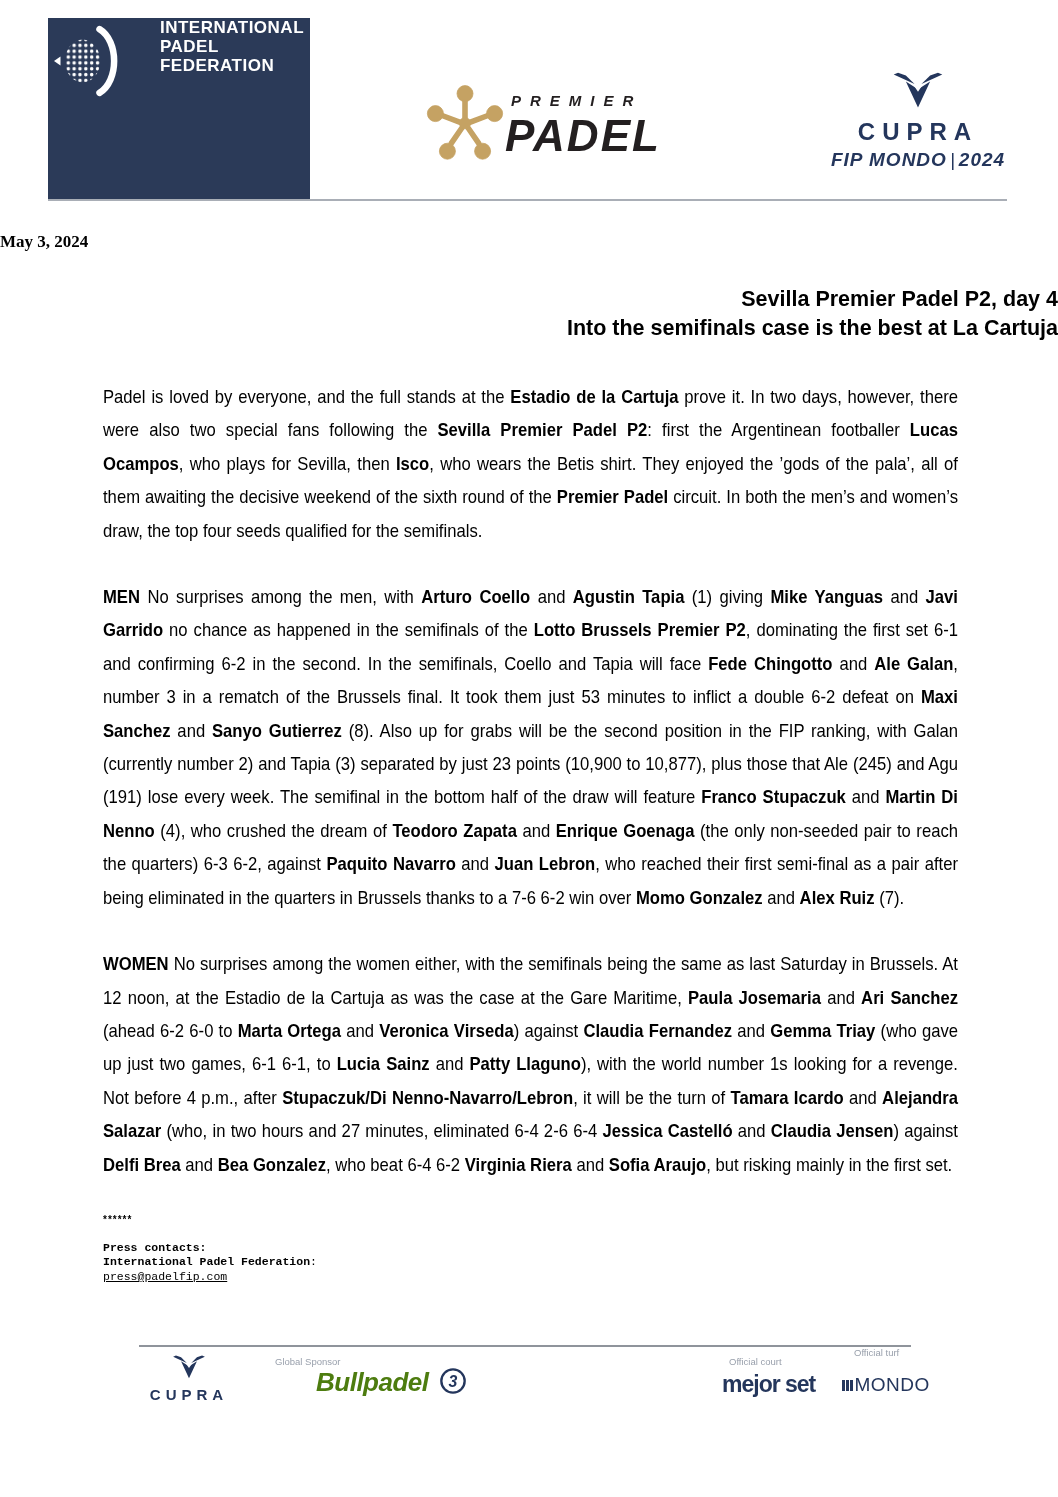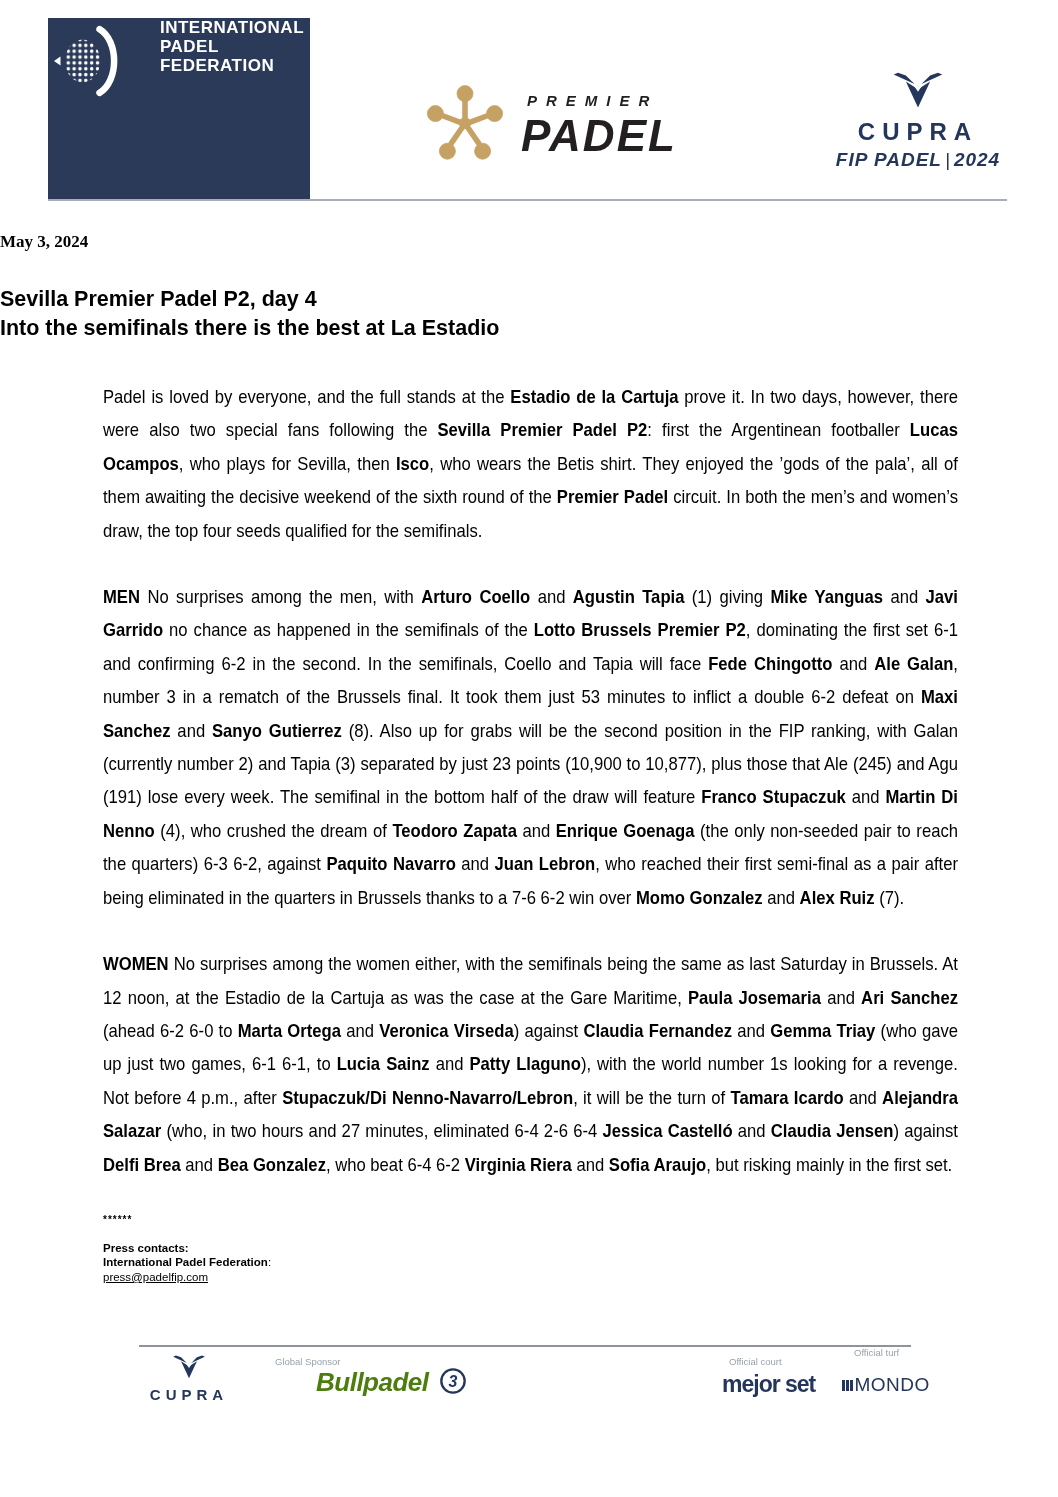--- a/index.html
+++ b/index.html
@@ -8,44 +8,44 @@
   .page { position:relative; width:1058px; height:1497px; margin:0 auto; background:#fff; overflow:hidden; }
 
   
   .header { position:relative; height:200px; }
   .header-rule { position:absolute; left:48px; top:199px; width:959px; height:2px; background:#a9aeb6; }
 
   .ipf-box { position:absolute; left:48px; top:18px; width:262px; height:182px;
              background:#2b3a58; display:flex; align-items:flex-start; justify-content:center; gap:28px; }
   .ipf-text { color:#fff; font-weight:bold; font-size:17px; line-height:19px; letter-spacing:.5px; }
 
-  .premier { position:absolute; left:425px; top:82px; display:flex; align-items:center; gap:16px; }
+  .premier { position:absolute; left:425px; top:82px; display:flex; align-items:center; }
   .premier-words { color:#231f20; }
   .premier-top { font-size:15px; font-weight:bold; letter-spacing:9px; font-style:italic; margin-left:6px; }
   .premier-bottom { font-size:44px; font-weight:900; font-style:italic; letter-spacing:2px; margin-top:2px; }
 
   .cupra-block { position:absolute; right:50px; top:72px; width:180px; text-align:center; color:#24365c; }
   .cupra-word { font-weight:bold; font-size:24px; letter-spacing:7px; margin-top:4px; }
   .cupra-sub { font-style:italic; font-weight:bold; font-size:19px; letter-spacing:1px; margin-top:3px; white-space:nowrap; }
   .cupra-sub .bar { font-weight:normal; padding:0 3px; color:#24365c; }
 
   
   .date-line { margin:32px 100px 0 0; text-align:left;
                font-family:"Liberation Serif", serif; font-weight:bold; font-size:17px; }
-  .title { margin-top:33px; text-align:left; font-weight:bold; font-size:21.5px; line-height:29px; }
+  .title { margin-top:33px; text-align:right; font-weight:bold; font-size:21.5px; line-height:29px; }
 
   
   .article { margin:37px 0 0 103px; width:976px; transform:scaleX(0.876); transform-origin:0 0;
              font-size:19px; line-height:33.4px; text-align:justify; }
   .article p { margin-bottom:33px; }
   .article b { font-weight:bold; }
 
   
   .stars { margin:0 0 16px 103px; font-size:10px; font-weight:bold; letter-spacing:1px; }
-  .press { margin:0 0 0 103px; font-size:11.5px; line-height:14.5px; }
+  .press { margin:0 0 0 103px; font-size:11.5px; line-height:14.5px;font-family:Liberation Mono, monospace; }
   .press .b { font-weight:bold; }
   .press a { color:#000; text-decoration:underline; cursor:pointer; }
 
   
   .sponsors { position:absolute; left:0; top:1345px; width:1058px; height:130px; }
   .sponsors .rule { position:absolute; left:139px; top:0; width:772px; height:2px; background:#8f949b; }
   .sp-label { position:absolute; font-size:9.5px; color:#99a0ac; white-space:nowrap; }
   .cupra-small { position:absolute; left:141px; top:10px; width:96px; text-align:center; color:#24365c; }
   .cupra-small .word { font-weight:bold; font-size:15px; letter-spacing:5px; margin-top:2px; }
   .bullpadel { position:absolute; left:316px; top:22px; display:flex; align-items:flex-start; gap:10px; color:#4d7c0f; }
@@ -115,32 +115,32 @@
           <g fill="#24365c">
             <polygon points="2,2 26,13 16,3 7,0"></polygon>
             <polygon points="58,2 34,13 44,3 53,0"></polygon>
             <polygon points="16,10 30,40 44,10 30,19"></polygon>
             <polygon points="30,22 24,13 36,13" fill="#fff"></polygon>
           </g>
         </svg>
       </span>
       <div class="cupra-word">CUPRA</div>
       <div class="cupra-sub">
-        <span>FIP PADEL</span><span class="bar">|</span><span>2024</span>
+        <span>FIP MONDO</span><span class="bar">|</span><span>2024</span>
       </div>
     </div>
 
     <div class="header-rule"></div>
   </div>
 
   <div class="date-line">May 3, 2024</div>
 
   <h1 class="title">
     <div>Sevilla Premier Padel P2, day 4</div>
-    <div>Into the semifinals there is the best at La Estadio</div>
+    <div>Into the semifinals case is the best at La Cartuja</div>
   </h1>
 
   <div class="article">
     <p><span>Padel is loved by everyone, and the full stands at the </span><b>Estadio de la Cartuja</b><span> prove it. In two days, however, there were also two special fans following the </span><b>Sevilla Premier Padel P2</b><span>: first the Argentinean footballer </span><b>Lucas Ocampos</b><span>, who plays for Sevilla, then </span><b>Isco</b><span>, who wears the Betis shirt. They enjoyed the ’gods of the pala’, all of them awaiting the decisive weekend of the sixth round of the </span><b>Premier Padel</b><span> circuit. In both the men’s and women’s draw, the top four seeds qualified for the semifinals.</span></p>
     <p><b>MEN</b><span> No surprises among the men, with </span><b>Arturo Coello</b><span> and </span><b>Agustin Tapia</b><span> (1) giving </span><b>Mike Yanguas</b><span> and </span><b>Javi Garrido</b><span> no chance as happened in the semifinals of the </span><b>Lotto Brussels Premier P2</b><span>, dominating the first set 6-1 and confirming 6-2 in the second. In the semifinals, Coello and Tapia will face </span><b>Fede Chingotto</b><span> and </span><b>Ale Galan</b><span>, number 3 in a rematch of the Brussels final. It took them just 53 minutes to inflict a double 6-2 defeat on </span><b>Maxi Sanchez</b><span> and </span><b>Sanyo Gutierrez</b><span> (8). Also up for grabs will be the second position in the FIP ranking, with Galan (currently number 2) and Tapia (3) separated by just 23 points (10,900 to 10,877), plus those that Ale (245) and Agu (191) lose every week. The semifinal in the bottom half of the draw will feature </span><b>Franco Stupaczuk</b><span> and </span><b>Martin Di Nenno</b><span> (4), who crushed the dream of </span><b>Teodoro Zapata</b><span> and </span><b>Enrique Goenaga</b><span> (the only non-seeded pair to reach the quarters) 6-3 6-2, against </span><b>Paquito Navarro</b><span> and </span><b>Juan Lebron</b><span>, who reached their first semi-final as a pair after being eliminated in the quarters in Brussels thanks to a 7-6 6-2 win over </span><b>Momo Gonzalez</b><span> and </span><b>Alex Ruiz</b><span> (7).</span></p>
     <p><b>WOMEN</b><span> No surprises among the women either, with the semifinals being the same as last Saturday in Brussels. At 12 noon, at the Estadio de la Cartuja as was the case at the Gare Maritime, </span><b>Paula Josemaria</b><span> and </span><b>Ari Sanchez</b><span> (ahead 6-2 6-0 to </span><b>Marta Ortega</b><span> and </span><b>Veronica Virseda</b><span>) against </span><b>Claudia Fernandez</b><span> and </span><b>Gemma Triay</b><span> (who gave up just two games, 6-1 6-1, to </span><b>Lucia Sainz</b><span> and </span><b>Patty Llaguno</b><span>), with the world number 1s looking for a revenge. Not before 4 p.m., after </span><b>Stupaczuk/Di Nenno-Navarro/Lebron</b><span>, it will be the turn of </span><b>Tamara Icardo</b><span> and </span><b>Alejandra Salazar</b><span> (who, in two hours and 27 minutes, eliminated 6-4 2-6 6-4 </span><b>Jessica Castelló</b><span> and </span><b>Claudia Jensen</b><span>) against </span><b>Delfi Brea</b><span> and </span><b>Bea Gonzalez</b><span>, who beat 6-4 6-2 </span><b>Virginia Riera</b><span> and </span><b>Sofia Araujo</b><span>, but risking mainly in the first set.</span></p>
   </div>
 
   <div class="stars">******</div>
   <div class="press">

